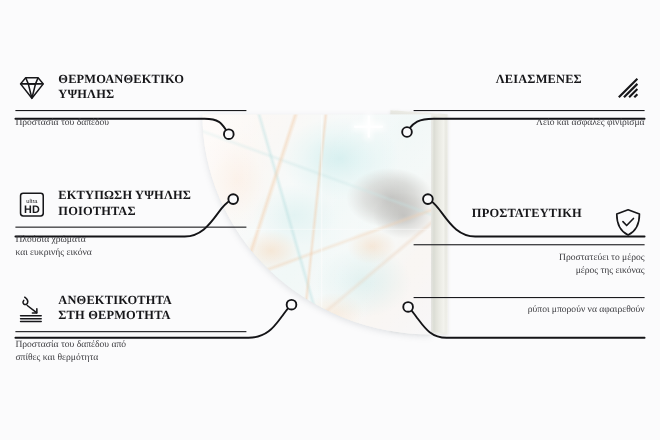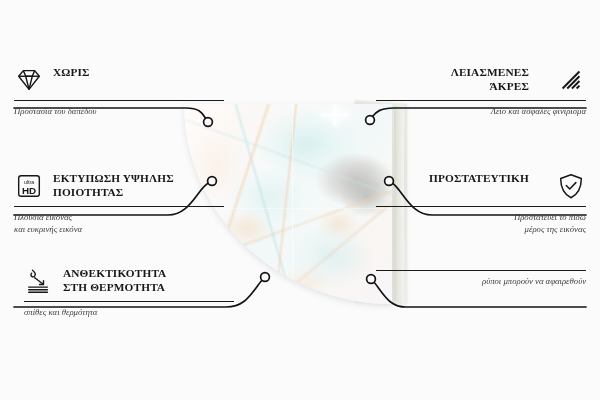--- a/index.html
+++ b/index.html
@@ -110,21 +110,20 @@
   .f-title{
     font-size:11.3px;line-height:14.2px;letter-spacing:.15px;
     color:#17171a;font-weight:700;
     font-family:"Liberation Serif", serif;
     padding-top:1px;
   }
   .rule{height:1.3px;background:#1a1a1d;margin-top:5px;width:100%;}
   .f-desc{
     margin-top:5px;font-size:8.7px;line-height:11.4px;color:#3b3b3f;
     font-family:"Liberation Serif", serif;
-    font-style:italic;
   }
   .f-desc div{white-space:nowrap;}
 </style>
 </head>
 <body>
 
 <div id="stage">
 
   <div class="product-wrap">
     <div class="back-panel"></div>
@@ -170,21 +169,22 @@
       <svg class="f-icon" viewBox="0 0 32 32">
         <g fill="none" stroke="#17171a" stroke-width="1.5" stroke-linejoin="round">
           <path d="M5,12 L10,6 L22,6 L27,12 L16,26 Z"></path>
           <path d="M5,12 L27,12"></path>
           <path d="M10,6 L12.5,12 L16,26"></path>
           <path d="M22,6 L19.5,12 L16,26"></path>
           <path d="M12.5,12 L19.5,12"></path>
         </g>
       </svg>
       <div class="f-title">
-        <div>ΧΩΡΙΣ</div>
+        <div>ΘΕΡΜΟΑΝΘΕΚΤΙΚΟ</div>
+        <div>ΥΨΗΛΗΣ</div>
       </div>
     </div>
     <div class="rule"></div>
     <div class="f-desc">
       <div>Προστασία του δαπέδου</div>
     </div>
   </div>
 
   <div class="feature left" style="top:170px;">
     <div class="f-head">
@@ -193,84 +193,84 @@
         <text x="16" y="14.2" text-anchor="middle" font-family="Liberation Sans, sans-serif" font-size="5.6" fill="#17171a">ultra</text>
         <text x="16" y="24" text-anchor="middle" font-family="Liberation Sans, sans-serif" font-size="10.5" font-weight="bold" fill="#17171a">HD</text>
       </svg>
       <div class="f-title">
         <div>ΕΚΤΥΠΩΣΗ ΥΨΗΛΗΣ</div>
         <div>ΠΟΙΟΤΗΤΑΣ</div>
       </div>
     </div>
     <div class="rule"></div>
     <div class="f-desc">
-      <div>Πλούσια εικόνας</div>
+      <div>Πλούσια χρώματα</div>
       <div>και ευκρινής εικόνα</div>
     </div>
   </div>
 
-  <div class="feature left" style="top:265px;margin-left:10px;">
+  <div class="feature left" style="top:265px;">
     <div class="f-head">
       <svg class="f-icon" viewBox="0 0 32 32">
         <g fill="none" stroke="#17171a" stroke-width="1.5" stroke-linecap="round" stroke-linejoin="round">
           <path d="M9,4.5 C11.8,6.6 12.6,8.6 11.6,10.4 C10.9,11.7 9.3,12 8.2,11.1 C7.1,10.2 7.1,8.7 8.1,7.6"></path>
           <path d="M11.5,12.5 L20.5,19.5"></path>
           <path d="M16.5,19.8 L20.8,19.8 L20.8,15.6"></path>
           <path d="M5,22.5 L25,22.5"></path>
           <path d="M5,25.3 L25,25.3"></path>
           <path d="M5,28 L25,28"></path>
         </g>
       </svg>
       <div class="f-title">
         <div>ΑΝΘΕΚΤΙΚΟΤΗΤΑ</div>
         <div>ΣΤΗ ΘΕΡΜΟΤΗΤΑ</div>
       </div>
     </div>
     <div class="rule"></div>
     <div class="f-desc">
+      <div>Προστασία του δαπέδου από</div>
       <div>σπίθες και θερμότητα</div>
     </div>
   </div>
 
   <div class="feature right" style="top:64px;">
     <div class="f-head">
       <svg class="f-icon" viewBox="0 0 32 32">
         <g stroke="#17171a" stroke-width="2.1" stroke-linecap="butt">
           <path d="M7,25 L25,7"></path>
           <path d="M12,25 L25,12"></path>
           <path d="M17,25 L25,17"></path>
           <path d="M22,25 L25,22"></path>
         </g>
       </svg>
       <div class="f-title">
         <div>ΛΕΙΑΣΜΕΝΕΣ</div>
-        <div>ΆΚΡΕΣ</div>
       </div>
     </div>
     <div class="rule"></div>
     <div class="f-desc">
       <div>Λείο και ασφαλές φινίρισμα</div>
     </div>
   </div>
 
-  <div class="feature right" style="top:170px;">
+  <div class="feature right" style="top:186px;">
     <div class="f-head">
       <svg class="f-icon" viewBox="0 0 32 32">
         <g fill="none" stroke="#17171a" stroke-width="1.6" stroke-linejoin="round" stroke-linecap="round">
           <path d="M16,4 L27,8 C27,18 23,25 16,28.5 C9,25 5,18 5,8 Z"></path>
           <path d="M11,15.5 L14.6,19.2 L21.2,12.4"></path>
         </g>
       </svg>
       <div class="f-title">
         <div>ΠΡΟΣΤΑΤΕΥΤΙΚΗ</div>
       </div>
     </div>
     <div class="rule"></div>
     <div class="f-desc">
-      <div>Προστατεύει το πίσω</div>
+      <div>Προστατεύει το μέρος</div>
       <div>μέρος της εικόνας</div>
     </div>
   </div>
 
   <div class="feature right" style="top:265px;">
     <div class="rule"></div>
     <div class="f-desc">
       <div>ρύποι μπορούν να αφαιρεθούν</div>
     </div>
   </div>

